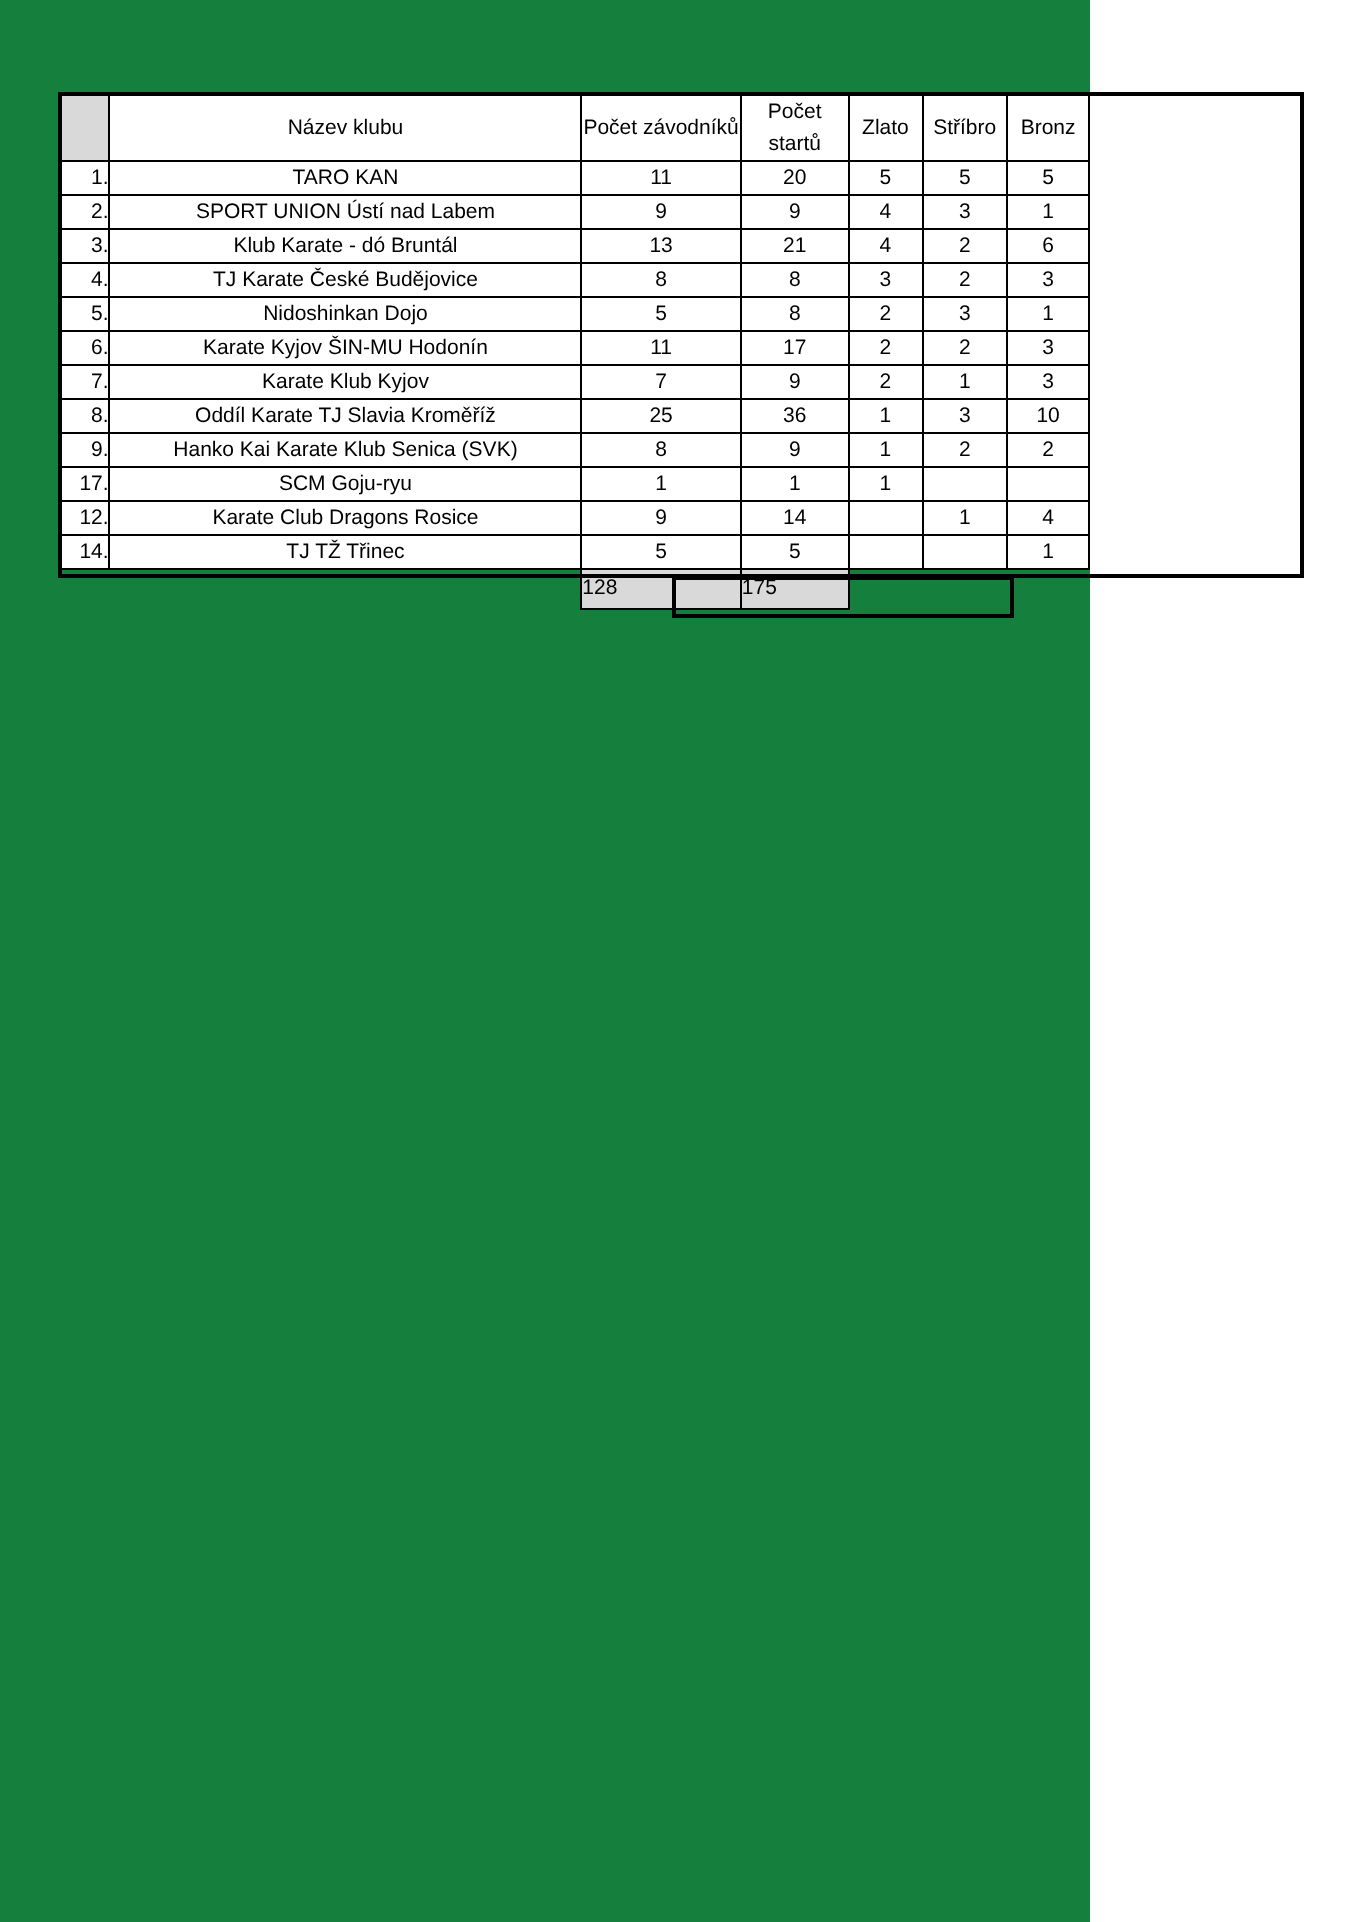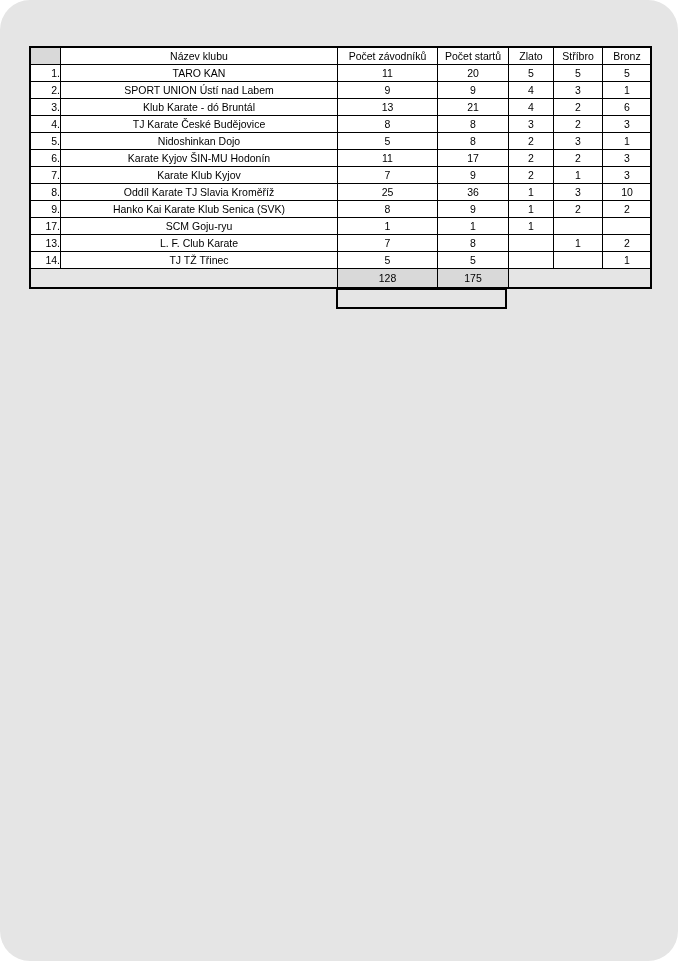--- a/index.html
+++ b/index.html
@@ -8,24 +8,23 @@
     background: #ffffff;
   }
   body {
     width: 678px;
     height: 961px;
     font-family: "Liberation Sans", sans-serif;
     -webkit-font-smoothing: antialiased;
   }
   .page {
     position: relative;
-    width: 678px;
+    width: 545px;
     height: 961px;
-    background: #e5e5e5;
-    border-radius: 30px;
+    background: #15803d;
   }
   .table-wrap {
     position: absolute;
     left: 30px;
     top: 47px;
   }
   table.results {
     border-collapse: collapse;
     table-layout: fixed;
     font-size: 10.5px;
@@ -75,21 +74,20 @@
     text-align: center;
   }
   tfoot td {
     border: none;
     background: transparent;
     height: 19px;
   }
   tfoot td.total {
     background: #d9d9d9;
     border: 1px solid #000000;
-    text-align: center;
     font-weight: normal;
     font-size: 10.5px;
     height: 19px;
     line-height: 19px;
   }
   tfoot td.empty-left, tfoot td.empty-right {
     background: transparent;
     border: none;
   }
   
@@ -226,27 +224,27 @@
         <tr>
           <td class="rank">17.</td>
           <td class="club">SCM Goju-ryu</td>
           <td class="num">1</td>
           <td class="num">1</td>
           <td class="num">1</td>
           <td class="num"></td>
           <td class="num"></td>
         </tr>
         <tr>
-          <td class="rank">13.</td>
-          <td class="club">L. F. Club Karate</td>
-          <td class="num">7</td>
-          <td class="num">8</td>
-          <td class="num"></td>
-          <td class="num">1</td>
-          <td class="num">2</td>
+          <td class="rank">12.</td>
+          <td class="club">Karate Club Dragons Rosice</td>
+          <td class="num">9</td>
+          <td class="num">14</td>
+          <td class="num"></td>
+          <td class="num">1</td>
+          <td class="num">4</td>
         </tr>
         <tr>
           <td class="rank">14.</td>
           <td class="club">TJ TŽ Třinec</td>
           <td class="num">5</td>
           <td class="num">5</td>
           <td class="num"></td>
           <td class="num"></td>
           <td class="num">1</td>
         </tr>

